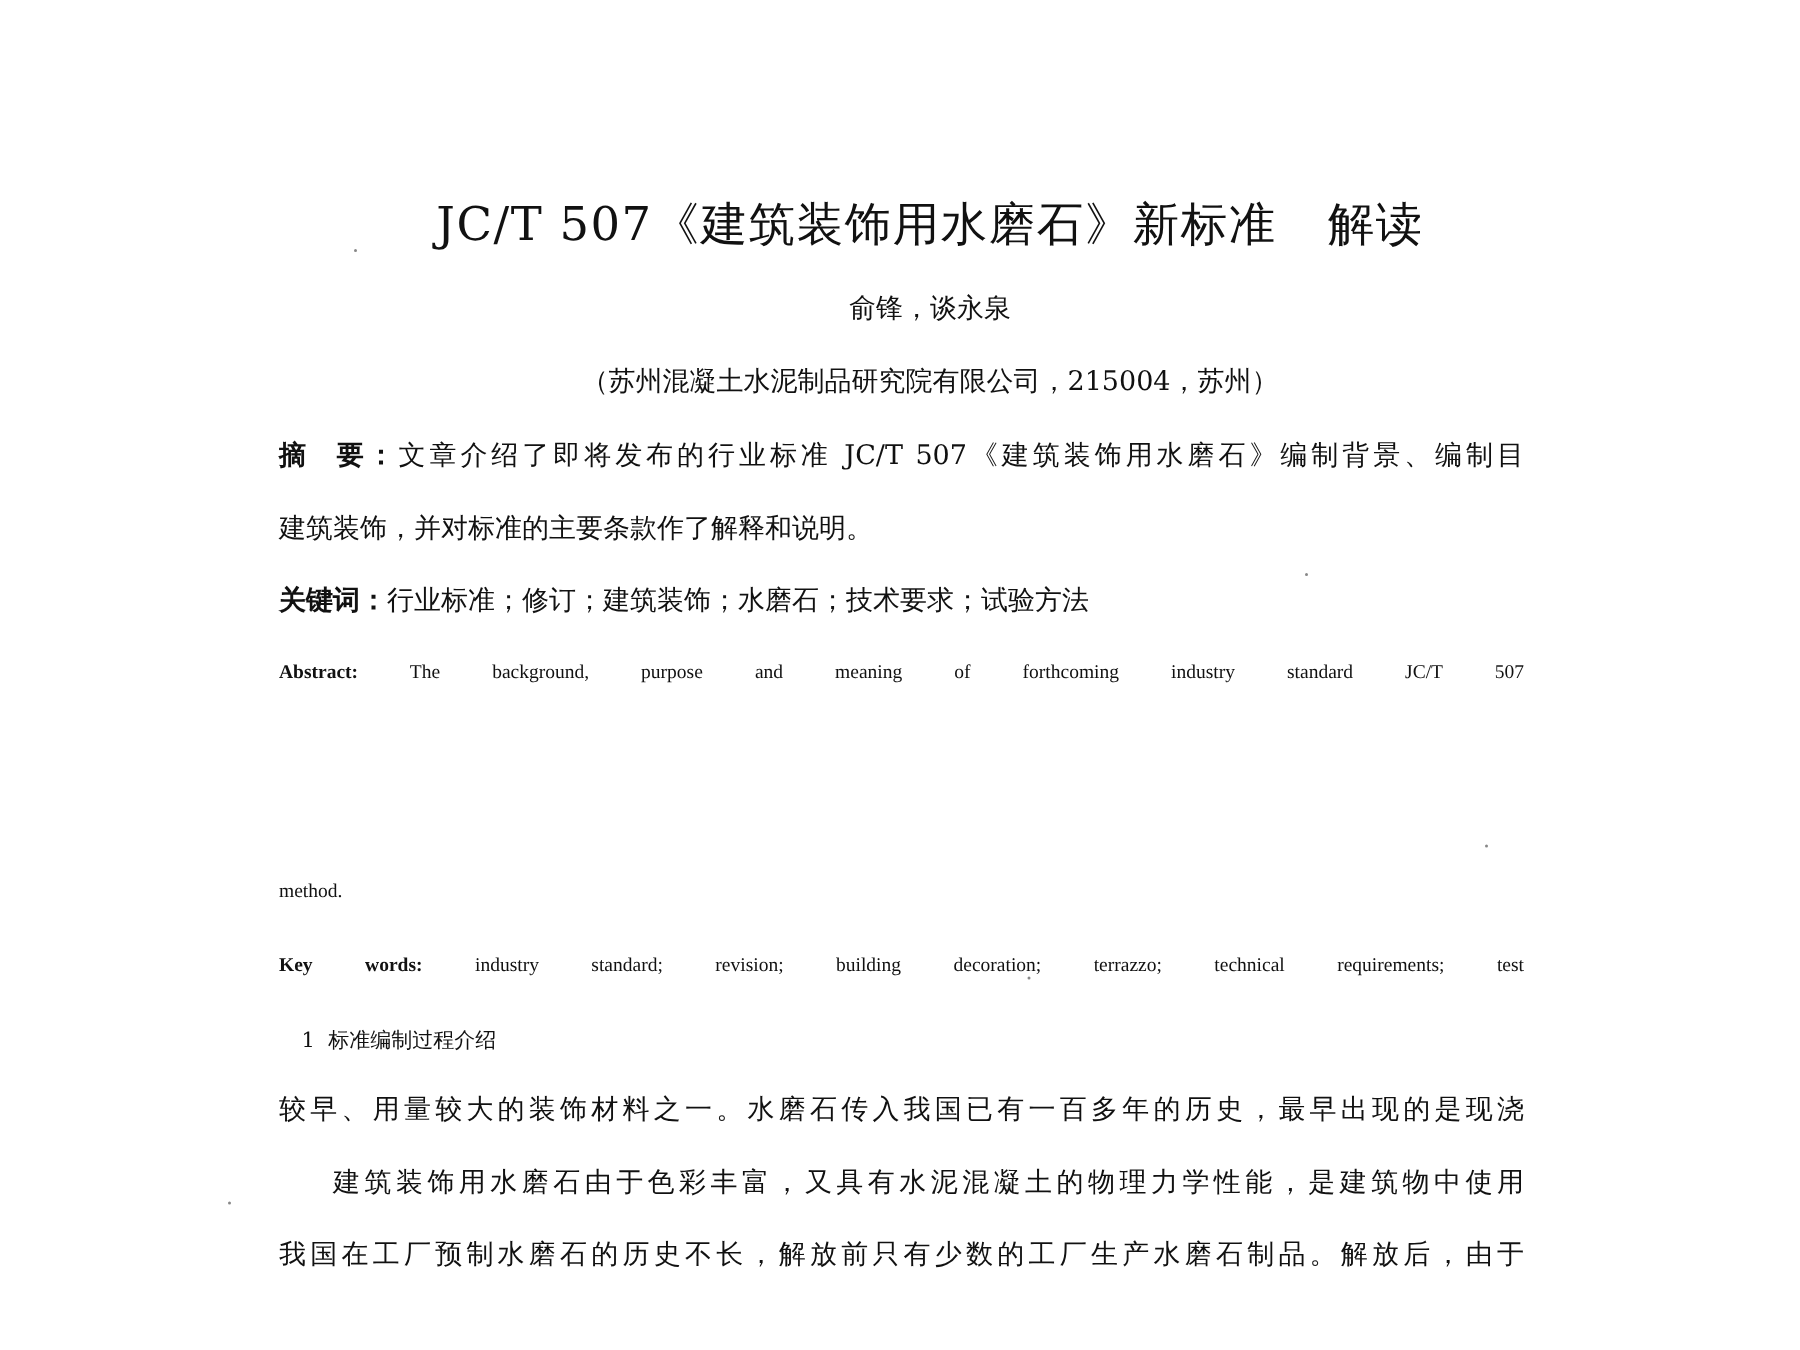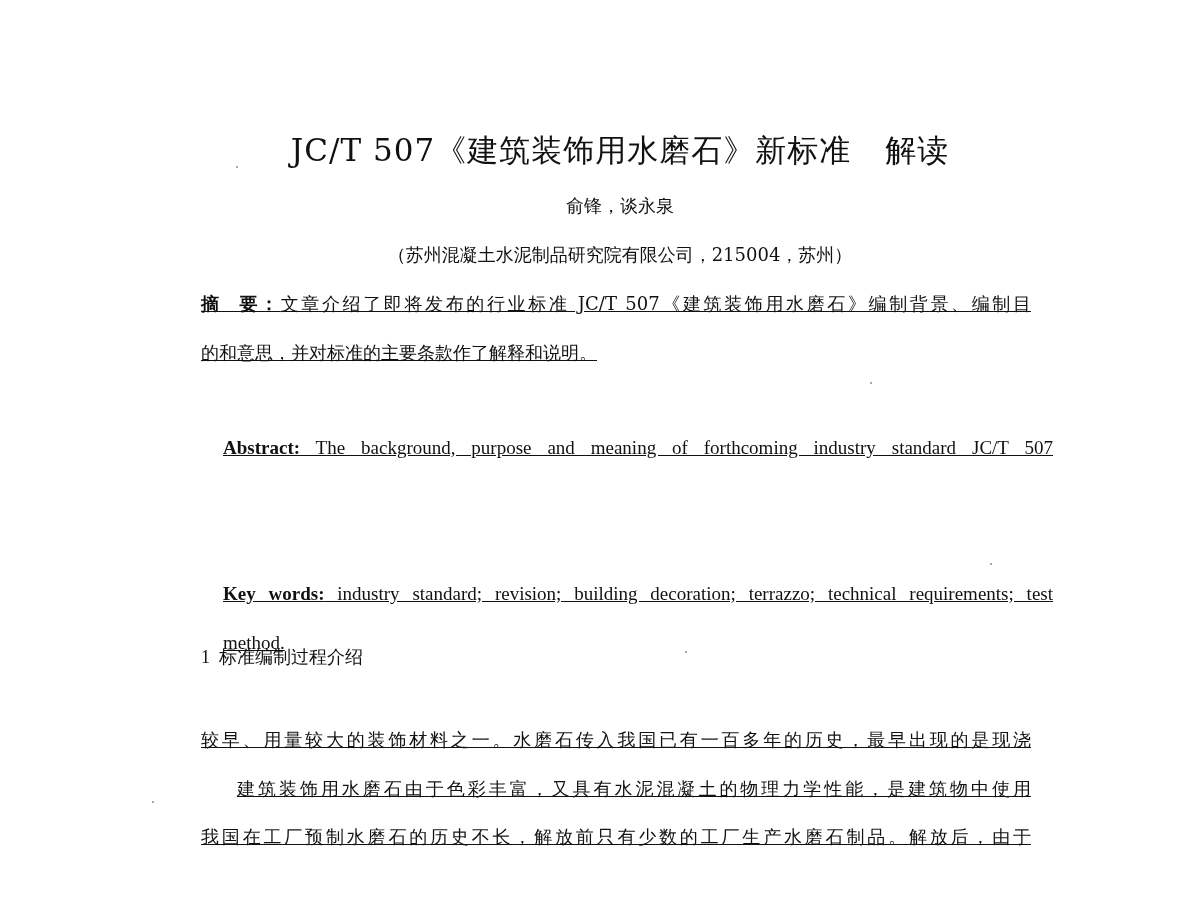--- a/index.html
+++ b/index.html
@@ -48,43 +48,40 @@
       position: absolute;
       left: 0;
       width: 1240px;
       top: 240px;
       text-align: center;
       font-size: 18px;
       line-height: 30px;
     }
     .block {
       position: absolute;
-      left: 201px;
+      left: 186px;
       width: 830px;
       font-size: 18px;
       line-height: 48.5px;
-      text-decoration: underline;
     }
     .label { font-weight: bold; }
     .en {
       font-family: "Liberation Serif", "DejaVu Serif", serif;
-      font-size: 19px;
+      font-size: 13px;
       text-align: justify;
       text-align-last: left;
-      margin-left: 22px;
     }
     .jline { display: block; text-align: justify; text-align-last: justify; white-space: nowrap; }
     .jline.last { text-align-last: left; }
     .section-heading {
       position: absolute;
       left: 201px;
-      top: 642px;
-      font-size: 18px;
+      top: 679px;
+      font-size: 14px;
       line-height: 30px;
-      font-family: Liberation Serif, serif;
     }
     .speck {
       position: absolute;
       width: 2px; height: 2px;
       background: #888;
       border-radius: 50%;
     }
   </style>
 </head>
 <body>
@@ -94,31 +91,34 @@
   <h1 class="title">
     <span>JC/T 507《建筑装饰用水磨石》新标准</span><span class="gap"></span><span>解读</span>
   </h1>
 
   <div class="authors">俞锋，谈永泉</div>
 
   <div class="affil">（苏州混凝土水泥制品研究院有限公司，215004，苏州）</div>
 
   <div class="block" style="top:280px;">
     <span class="jline"><span class="label" style="white-space:pre;">摘  要：</span><span>文章介绍了即将发布的行业标准 JC/T 507《建筑装饰用水磨石》编制背景、编制目</span></span>
-    <span class="jline last">的和意思，并对标准的主要条款作了解释和说明。</span>
+    <span class="jline last">建筑装饰，并对标准的主要条款作了解释和说明。</span>
   </div>
 
+  <div class="block" style="top:377px;">
+    <span class="label">关键词：</span><span>行业标准；修订；建筑装饰；水磨石；技术要求；试验方法</span>
+  </div>
 
   <div class="block en" style="top:424px;">
     <span class="jline"><span class="label">Abstract:</span><span style="white-space:pre;"> The background, purpose and meaning of forthcoming industry standard JC/T 507</span></span>
   </div>
 
   <div class="block en" style="top:570px;">
+    <span class="jline last">method.</span>
     <span class="jline"><span class="label">Key words:</span><span style="white-space:pre;"> industry standard; revision; building decoration; terrazzo; technical requirements; test</span></span>
-    <span class="jline last">method.</span>
   </div>
 
   <div class="section-heading" style="white-space:pre;">1  标准编制过程介绍</div>
 
   <div class="block" style="top:716px;">
     <span class="jline">较早、用量较大的装饰材料之一。水磨石传入我国已有一百多年的历史，最早出现的是现浇</span>
     <span class="jline" style="padding-left:2em;">建筑装饰用水磨石由于色彩丰富，又具有水泥混凝土的物理力学性能，是建筑物中使用</span>
     <span class="jline">我国在工厂预制水磨石的历史不长，解放前只有少数的工厂生产水磨石制品。解放后，由于</span>
   </div>
 

